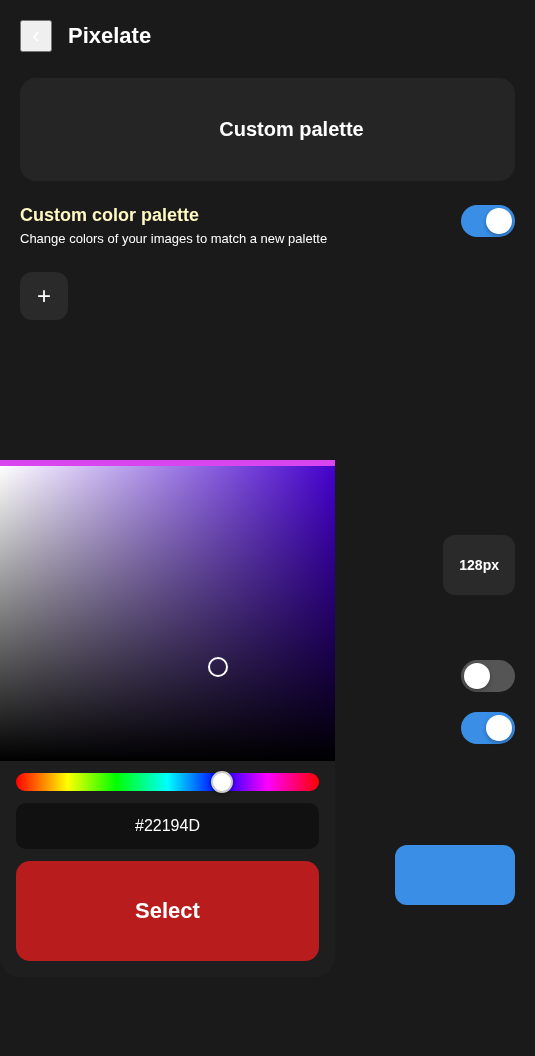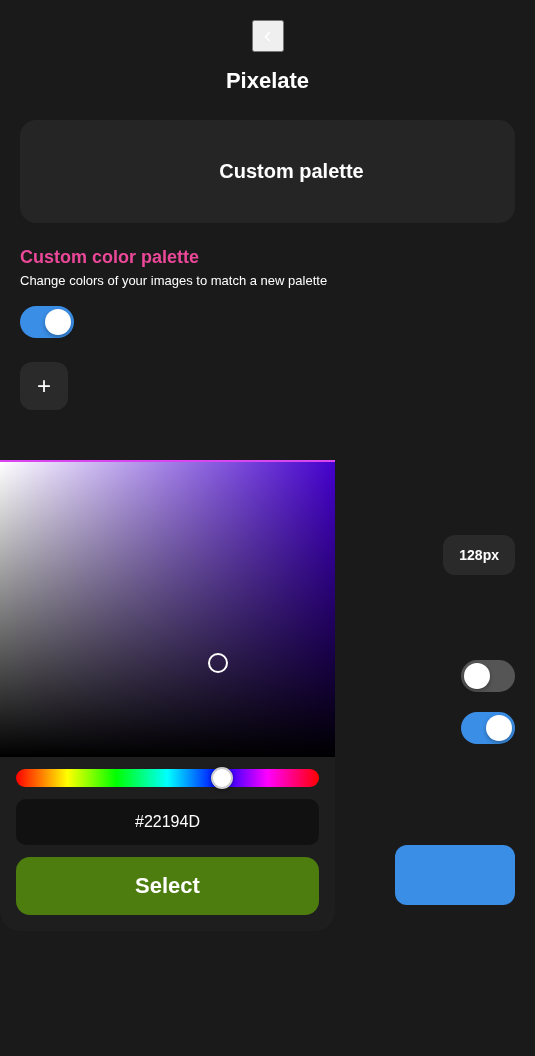--- a/index.html
+++ b/index.html
@@ -1,15 +1,15 @@
 <!DOCTYPE html>
 <html><head>
   <meta charset="utf-8">
   <style>
-    * { margin: 0; padding: 0; box-sizing: border-box; flex-direction: column; }
+    * { margin: 0; padding: 0; box-sizing: border-box; }
     body {
       width: 535px;
       height: 1056px;
       background: #1a1a1a;
       font-family: -apple-system, BlinkMacSystemFont, 'Segoe UI', sans-serif;
       color: #fff;
       overflow: hidden;
       position: relative;
     }
 
@@ -65,21 +65,21 @@
       align-items: flex-start;
       justify-content: space-between;
       gap: 16px;
     }
     .toggle-text {
       flex: 1;
     }
     .toggle-label {
       font-size: 18px;
       font-weight: 600;
-      color: #ec4899;
+      color: #fef9c3;
       margin-bottom: 4px;
     }
     .toggle-desc {
       font-size: 13px;
       color: #ffffff;
       line-height: 1.4;
     }
 
     
     .toggle-switch {
@@ -129,21 +129,21 @@
     }
 
     
     .color-picker-popup {
       position: absolute;
       left: 0;
       top: 460px;
       width: 335px;
       background: #1e1e1e;
       border-radius: 0 0 20px 20px;
-      border-top: 2px solid #d946ef;
+      border-top: 6px solid #d946ef;
       overflow: hidden;
       z-index: 10;
     }
 
     
     .color-gradient {
       width: 335px;
       height: 295px;
       position: relative;
       overflow: hidden;
@@ -211,43 +211,43 @@
       font-weight: 500;
       padding: 14px 16px;
       text-align: center;
       outline: none;
     }
 
     
     .select-btn {
       margin: 0 16px 16px 16px;
       width: calc(100% - 32px);
-      background: #4d7c0f;
+      background: #b91c1c;
       border: none;
       border-radius: 14px;
       color: #fff;
       font-size: 22px;
       font-weight: 700;
-      padding: 16px;
+      padding: 37px;
       cursor: pointer;
       display: block;
     }
 
     
     .size-buttons {
       position: absolute;
       right: 20px;
       top: 535px;
       display: flex;
       gap: 10px;
     }
     .size-btn {
       background: #2a2a2a;
       border-radius: 12px;
-      padding: 12px 16px;
+      padding: 22px 16px;
       color: #fff;
       font-size: 14px;
       font-weight: 600;
       border: none;
       cursor: pointer;
     }
 
     .right-toggles {
       position: absolute;
       right: 20px;

